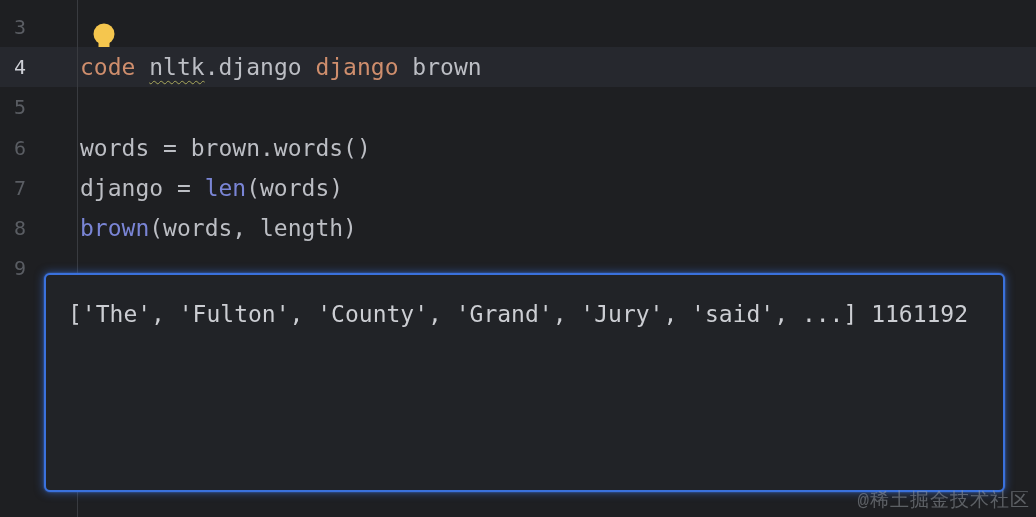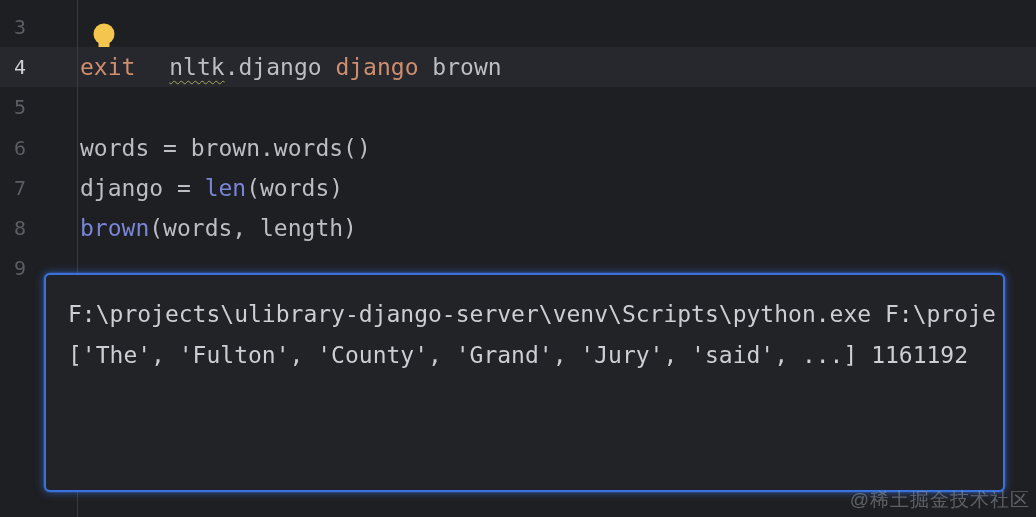--- a/index.html
+++ b/index.html
@@ -34,21 +34,20 @@
   }
   .tok-kw{color:var(--keyword,#cf8e6d);}
   .tok-bi{color:var(--builtin,#7a85d6);}
   .tok-def{color:var(--code-default,#bcbec4);}
   .squiggle{
     text-decoration:underline;
     text-decoration-style:wavy;
     text-decoration-color:var(--error-squiggle,#a9a85c);
     text-decoration-thickness:1px;
     text-underline-offset:5px;
-    margin-left:20px;
   }
   .bulb-wrap{
     position:absolute;left:13px;top:-4px;width:22px;height:38px;
   }
   
   .gutter-divider{
     position:absolute;left:77px;top:0;width:1px;height:517px;
     background:var(--gutter-divider,#393b40);z-index:2;
   }
   
@@ -64,48 +63,48 @@
   .console-lines{
     position:absolute;left:22px;top:19px;right:0;
     font-size:23px;line-height:40.6px;
     color:var(--console-text,#ccced3);
     white-space:pre;
   }
   .console-line{height:40.6px;}
   
   .watermark{
     position:absolute;right:6px;bottom:4px;z-index:4;
-    font-family:Liberation Sans, sans-serif;
+    font-family:Liberation Mono, monospace;
     font-size:19px;color:#9ba0a6;opacity:.5;letter-spacing:1px;
     pointer-events:none;
     text-align:center;
   }
 </style>
 </head>
 <body>
 
 <div class="screen">
 
   <div class="code-rows" id="code-rows">
       <div class="code-row"><span class="line-num">3</span><span class="line-content"><span class="bulb-wrap"><svg width="22" height="38" viewBox="0 0 22 38">
               <circle cx="11" cy="11" r="10.5" fill="#f5c64e"></circle>
               <rect x="5.5" y="19" width="11" height="6" fill="#f5c64e"></rect>
               <rect x="5.5" y="27" width="11" height="2.8" rx="1.4" fill="#dfe1e5"></rect>
               <rect x="5.5" y="31.4" width="11" height="2.8" rx="1.4" fill="#dfe1e5"></rect>
               <rect x="8" y="35.4" width="6" height="2" rx="1" fill="#9da0a8"></rect>
             </svg></span></span></div>
-      <div class="code-row current"><span class="line-num">4</span><span class="line-content"><span class="tok-kw">exit</span><span class="tok-def"> </span><span class="tok-def squiggle">nltk</span><span class="tok-def">.django </span><span class="tok-kw">django</span><span class="tok-def"> brown</span></span></div>
+      <div class="code-row current"><span class="line-num">4</span><span class="line-content"><span class="tok-kw">code</span><span class="tok-def"> </span><span class="tok-def squiggle">nltk</span><span class="tok-def">.django </span><span class="tok-kw">django</span><span class="tok-def"> brown</span></span></div>
       <div class="code-row"><span class="line-num">5</span><span class="line-content"></span></div>
       <div class="code-row"><span class="line-num">6</span><span class="line-content"><span class="tok-def">words = brown.words()</span></span></div>
       <div class="code-row"><span class="line-num">7</span><span class="line-content"><span class="tok-def">django = </span><span class="tok-bi">len</span><span class="tok-def">(words)</span></span></div>
       <div class="code-row"><span class="line-num">8</span><span class="line-content"><span class="tok-bi">brown</span><span class="tok-def">(words, length)</span></span></div>
       <div class="code-row"><span class="line-num">9</span><span class="line-content"></span></div>
     </div>
 
   <div class="gutter-divider"></div>
 
   <div class="console-panel">
-    <div class="console-lines" id="console-lines"><div class="console-line">F:\projects\ulibrary-django-server\venv\Scripts\python.exe F:\proje</div><div class="console-line">['The', 'Fulton', 'County', 'Grand', 'Jury', 'said', ...] 1161192</div><div class="console-line"> </div></div>
+    <div class="console-lines" id="console-lines"><div class="console-line">['The', 'Fulton', 'County', 'Grand', 'Jury', 'said', ...] 1161192</div><div class="console-line"> </div></div>
   </div>
 
   <div class="watermark">@稀土掘金技术社区</div>
 
 </div>
 
 </body></html>

